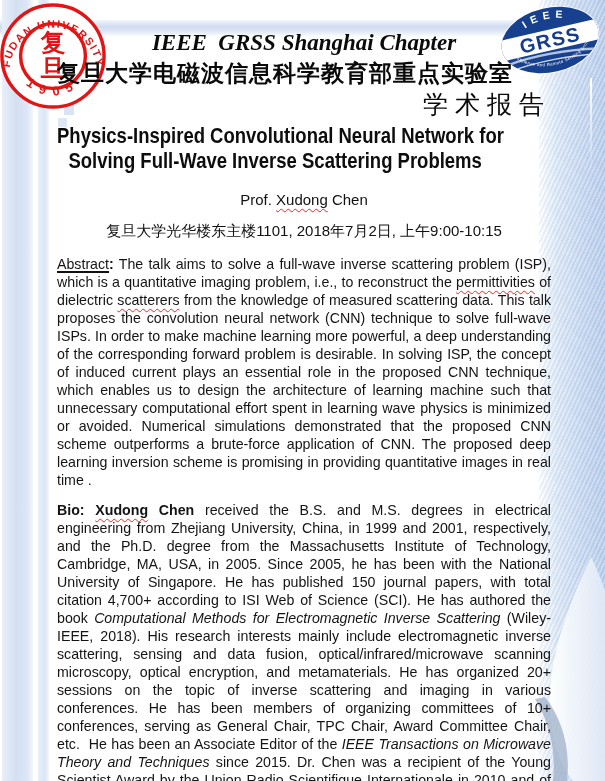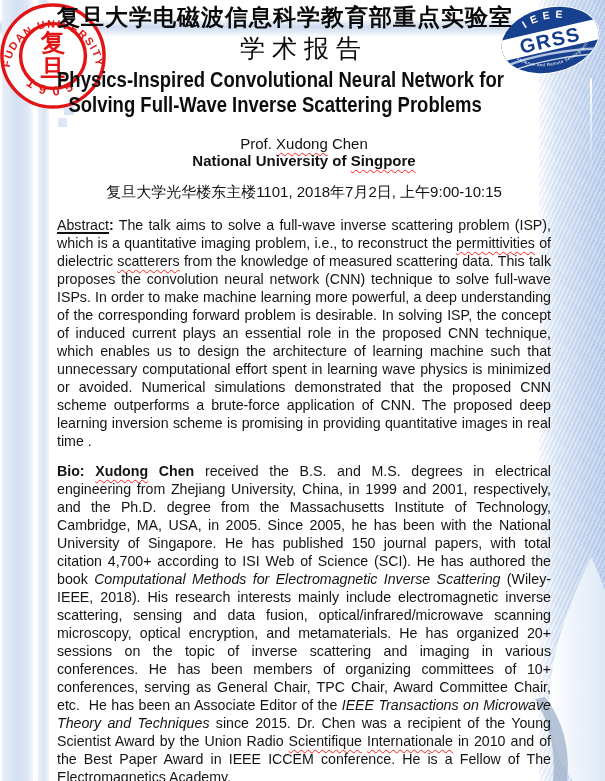--- a/index.html
+++ b/index.html
@@ -46,21 +46,21 @@
     margin-top:30px; text-align:center; white-space:pre-wrap;
     font-family:"Liberation Serif", serif; font-style:italic; font-weight:bold;
     font-size:23px; line-height:26px; color:#0a0a0a;
   }
   .hdr-lab{
     margin-top:2px; 
     font-family:"DejaVu Serif","Liberation Serif", serif; font-weight:bold;
     font-size:23px; line-height:30px; letter-spacing:1px; color:#0a0a0a;
   }
   .hdr-type{
-    margin-top:2px; text-align:center;
+    margin-top:2px; text-align:right;
     font-family:"DejaVu Serif","Liberation Serif", serif;
     font-size:25px; line-height:29px; letter-spacing:7px; color:#0a0a0a;
   }
   .talk-title{margin-top:5px;text-align:right;}
   .title-line{
     font-weight:bold; font-size:21.5px; line-height:25px; white-space:nowrap;
     transform:scaleX(0.86); transform-origin:left center; color:#0d0d0d;
   }
   .speaker{margin-top:17px; text-align:center; font-size:15px; line-height:17px;}
   .affiliation{text-align:center; font-size:15px; line-height:17px; font-weight:bold;}
@@ -150,30 +150,30 @@
     <text font-size="11" font-weight="bold" fill="#ffffff" letter-spacing="5.5">
       <textPath href="#grssTopArc" startOffset="50%" text-anchor="middle">IEEE</textPath>
     </text>
     <text x="55" y="44.5" text-anchor="middle" font-size="21" font-weight="bold" fill="#153c8e" letter-spacing="1.5">GRSS</text>
     <text font-size="4.6" fill="#ffffff" letter-spacing="0.4">
       <textPath href="#grssBotArc" startOffset="50%" text-anchor="middle">Geoscience and Remote Sensing Society</textPath>
     </text>
   </svg>
 
   <div class="content">
+    <div class="hdr-chapter">IEEE  GRSS Shanghai Chapter</div>
     <div class="hdr-lab">复旦大学电磁波信息科学教育部重点实验室</div>
     <div class="hdr-type">学术报告</div>
 
     <div class="talk-title">
       <div class="title-line">Physics-Inspired Convolutional Neural Network for</div>
       <div class="title-line">Solving Full-Wave Inverse Scattering Problems</div>
     </div>
 
     <div class="speaker"><span class="seg seg-plain">Prof. </span><span class="seg seg-misspell">Xudong</span><span class="seg seg-plain"> Chen</span></div>
-    <div class="affiliation"><span class="seg seg-bold">National University of </span><span class="seg seg-bold-misspell">Singpore</span></div>
 
     <div class="venue">复旦大学光华楼东主楼1101, 2018年7月2日, 上午9:00-10:15</div>
 
     <p class="para"><span class="seg seg-bold-underline">Abstract</span><span class="seg seg-bold">:</span><span class="seg seg-plain"> The talk aims to solve a full-wave inverse scattering problem (ISP), which is a quantitative imaging problem, i.e., to reconstruct the </span><span class="seg seg-misspell">permittivities</span><span class="seg seg-plain"> of dielectric </span><span class="seg seg-misspell">scatterers</span><span class="seg seg-plain"> from the knowledge of measured scattering data. This talk proposes the convolution neural network (CNN) technique to solve full-wave ISPs. In order to make machine learning more powerful, a deep understanding of the corresponding forward problem is desirable. In solving ISP, the concept of induced current plays an essential role in the proposed CNN technique, which enables us to design the architecture of learning machine such that unnecessary computational effort spent in learning wave physics is minimized or avoided. Numerical simulations demonstrated that the proposed CNN scheme outperforms a brute-force application of CNN. The proposed deep learning inversion scheme is promising in providing quantitative images in real time .</span></p>
     <p class="para para-bio"><span class="seg seg-bold">Bio: </span><span class="seg seg-bold-misspell">Xudong</span><span class="seg seg-bold"> Chen</span><span class="seg seg-plain"> received the B.S. and M.S. degrees in electrical engineering from Zhejiang University, China, in 1999 and 2001, respectively, and the Ph.D. degree from the Massachusetts Institute of Technology, Cambridge, MA, USA, in 2005. Since 2005, he has been with the National University of Singapore. He has published 150 journal papers, with total citation 4,700+ according to ISI Web of Science (SCI). He has authored the book </span><span class="seg seg-italic">Computational Methods for Electromagnetic Inverse Scattering</span><span class="seg seg-plain"> (Wiley-IEEE, 2018). His research interests mainly include electromagnetic inverse scattering, sensing and data fusion, optical/infrared/microwave scanning microscopy, optical encryption, and metamaterials. He has organized 20+ sessions on the topic of inverse scattering and imaging in various conferences. He has been members of organizing committees of 10+ conferences, serving as General Chair, TPC Chair, Award Committee Chair, etc.  He has been an Associate Editor of the </span><span class="seg seg-italic">IEEE Transactions on Microwave Theory and Techniques</span><span class="seg seg-plain"> since 2015. Dr. Chen was a recipient of the Young Scientist Award by the Union Radio </span><span class="seg seg-misspell">Scientifique</span><span class="seg seg-plain"> </span><span class="seg seg-misspell">Internationale</span><span class="seg seg-plain"> in 2010 and of the Best Paper Award in IEEE ICCEM conference. He is a Fellow of The Electromagnetics Academy.</span></p>
   </div>
 
 </div>
 
 </body></html>

